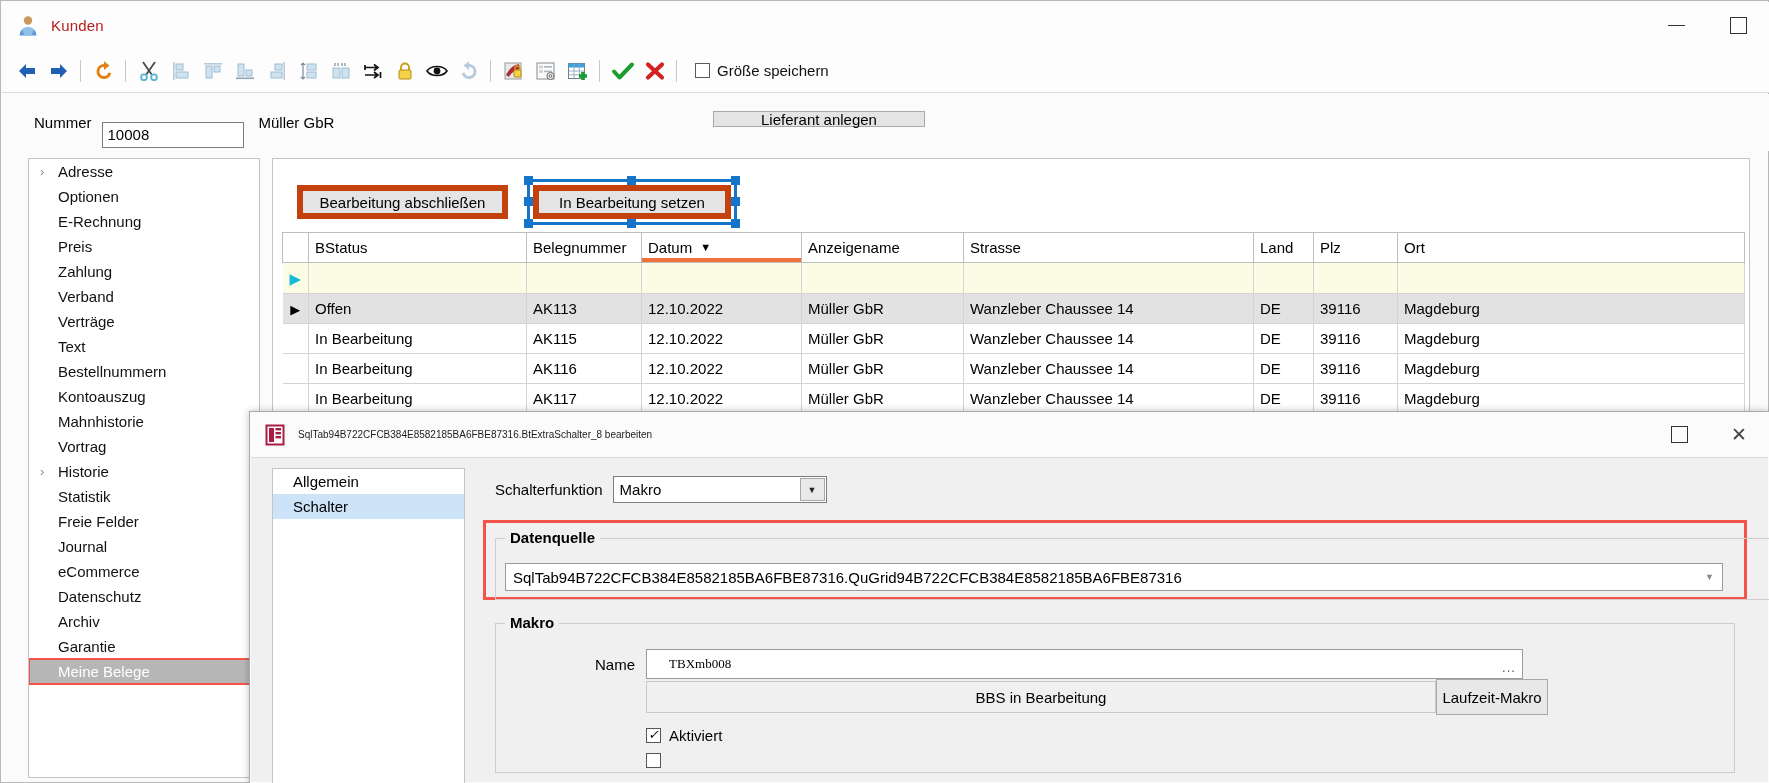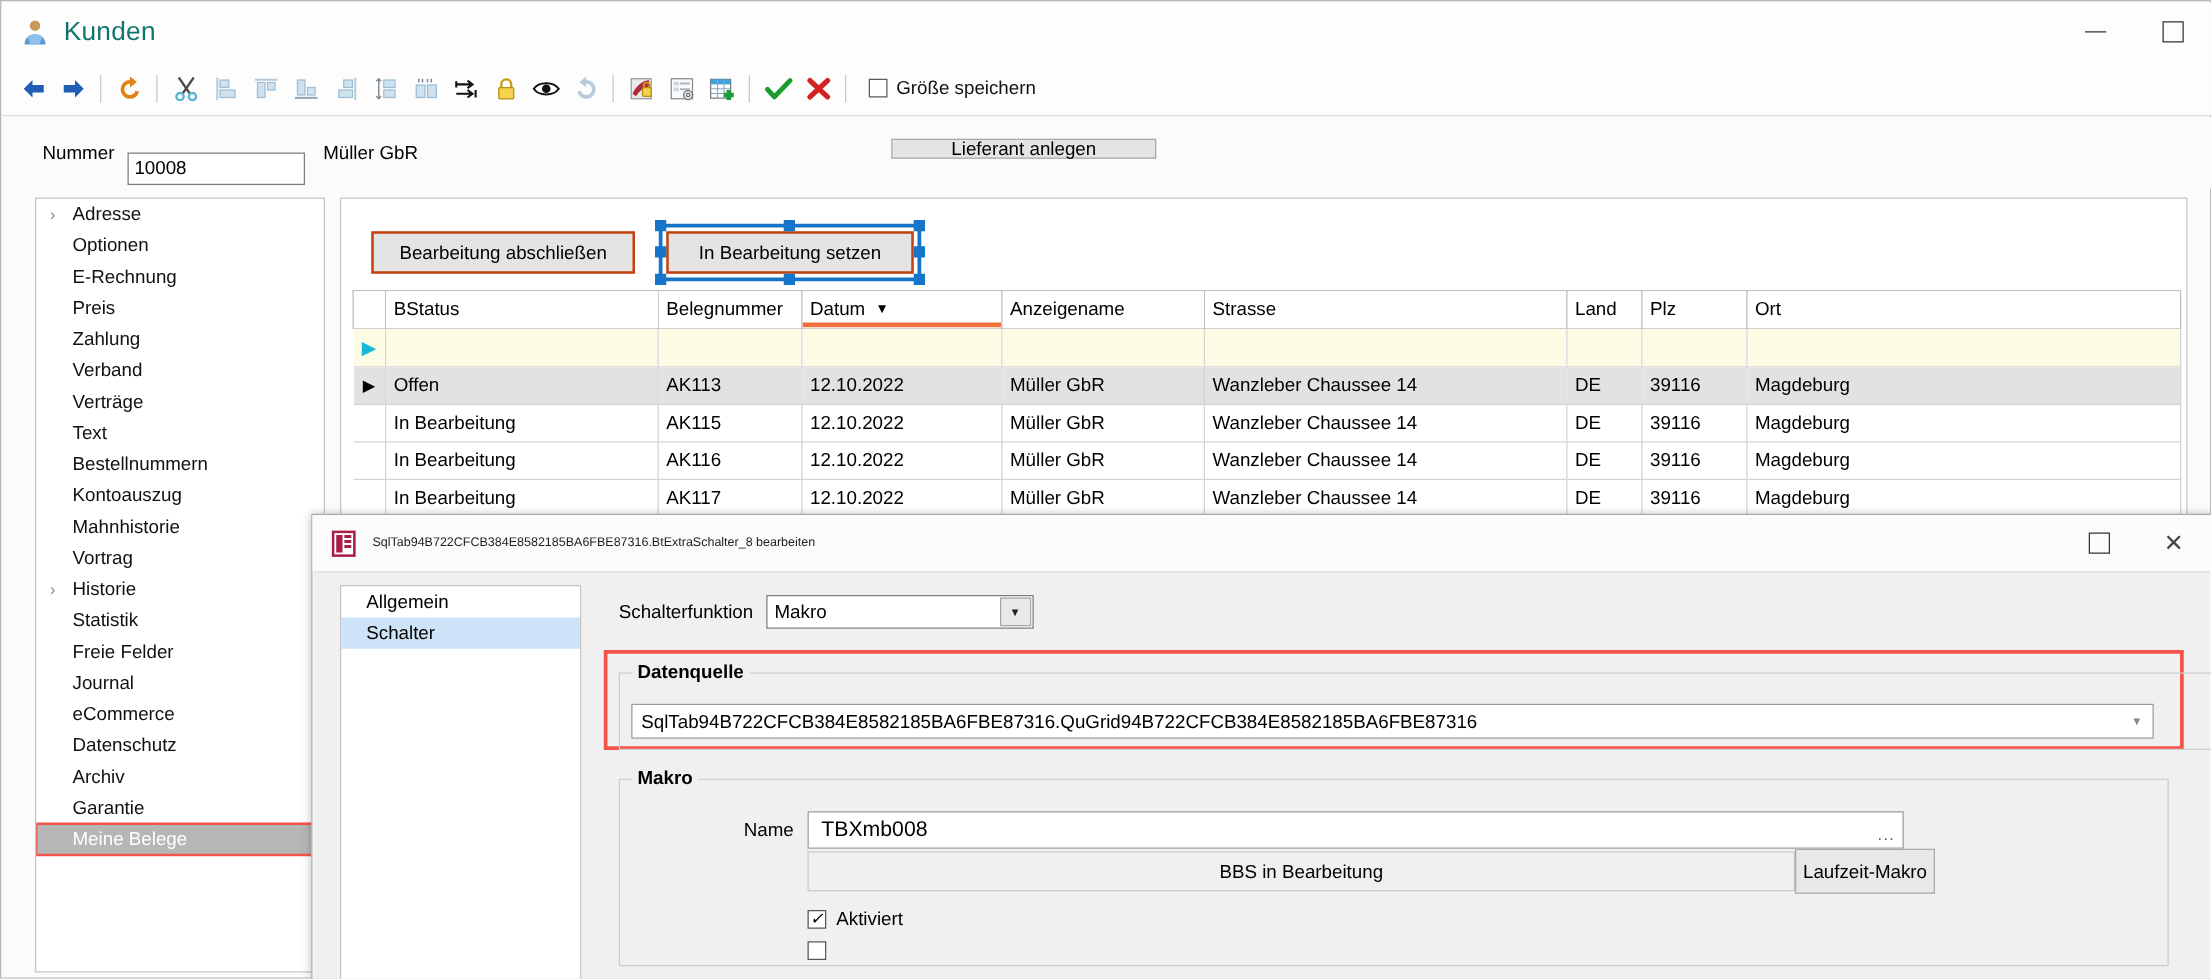--- a/index.html
+++ b/index.html
@@ -23,21 +23,21 @@
     position:absolute;left:1px;top:1px;width:1767px;height:47px;
     background:#fdfdfd;
     display:flex;align-items:center;
     box-sizing:border-box;
   }
   .titlebar .tb-icon{
     margin-left:14px;margin-right:11px;width:24px;height:24px;
     display:flex;align-items:center;justify-content:center;
   }
   .titlebar .tb-title{
-    font-size:21px;color:#0f766e;letter-spacing:0.2px;
+    font-size:15px;color:#b91c1c;letter-spacing:0.2px;
   }
   .win-btns{position:absolute;right:0;top:0;height:47px;display:flex;align-items:center;}
   .win-btn{width:62px;height:47px;display:flex;align-items:center;justify-content:center;color:#333;}
   .min-glyph{width:17px;height:1px;background:#333;display:block;}
   .max-glyph{width:15px;height:15px;border:1px solid #333;display:block;}
   
   .toolbar{
     position:absolute;left:1px;top:48px;width:1767px;height:44px;
     background:#fdfdfd;border-bottom:1px solid #dcdcdc;
     display:flex;align-items:center;box-sizing:border-box;
@@ -86,21 +86,21 @@
     background:#b6b6b6;color:#fff;
     outline:2px solid #f4544a;outline-offset:-1px;
   }
   
   .gridpanel{
     position:absolute;left:271px;top:157px;width:1478px;height:500px;
     background:#fff;border:1px solid #c4c4c4;box-sizing:border-box;
     overflow:hidden;
   }
   .gbtn{
-    position:absolute;height:34px;background:#e4e4e4;border:2px solid #c2410c;
+    position:absolute;height:34px;background:#e4e4e4;border:6px solid #c2410c;
     font-family:"Liberation Sans", sans-serif;font-size:15px;
     display:flex;align-items:center;justify-content:center;box-sizing:border-box;color:#000;
   }
   #btn-abschliessen{left:24px;top:26px;width:211px;}
   #btn-inbearbeitung{left:260px;top:26px;width:198px;}
   .selbox{position:absolute;left:254px;top:20px;width:210px;height:46px;pointer-events:none;}
   .selbox .edge-t{position:absolute;left:0;top:0;width:210px;height:3px;background:#1675c8;}
   .selbox .edge-b{position:absolute;left:0;bottom:0;width:210px;height:3px;background:#1675c8;}
   .selbox .edge-l{position:absolute;left:0;top:0;width:3px;height:46px;background:#1675c8;}
   .selbox .edge-r{position:absolute;right:0;top:0;width:3px;height:46px;background:#1675c8;}
@@ -186,21 +186,21 @@
     display:flex;align-items:center;justify-content:center;font-size:9px;color:#888;
     background:#fff;
   }
   #grp-makro{left:12px;top:165px;width:1240px;height:150px;}
   .m-namerow{position:absolute;left:100px;top:26px;display:flex;align-items:center;}
   .m-namerow .mlabel{font-size:15px;margin-right:11px;}
   .m-name-input{
     width:877px;height:30px;background:#fff;border:1px solid #9b9b9b;
     box-sizing:border-box;display:flex;align-items:center;position:relative;
   }
-  .m-name-input .mval{padding-left:10px;font-size:17px;}
+  .m-name-input .mval{padding-left:22px;font-size:13px;font-family:Liberation Serif, serif;}
   .m-name-input .dots{
     position:absolute;right:1px;top:1px;width:24px;height:26px;background:#fff;
     display:flex;align-items:flex-end;justify-content:center;
     font-size:13px;color:#555;letter-spacing:1px;line-height:1;padding-bottom:3px;box-sizing:border-box;
   }
   .m-bbsrow{position:absolute;left:151px;top:58px;width:876px;height:32px;}
   .m-bbsbox{
     position:absolute;left:0;top:0;width:790px;height:32px;
     background:#f0f0f0;border:1px solid #c9c9c9;box-sizing:border-box;
     display:flex;align-items:center;justify-content:center;font-size:15px;text-align:center;

